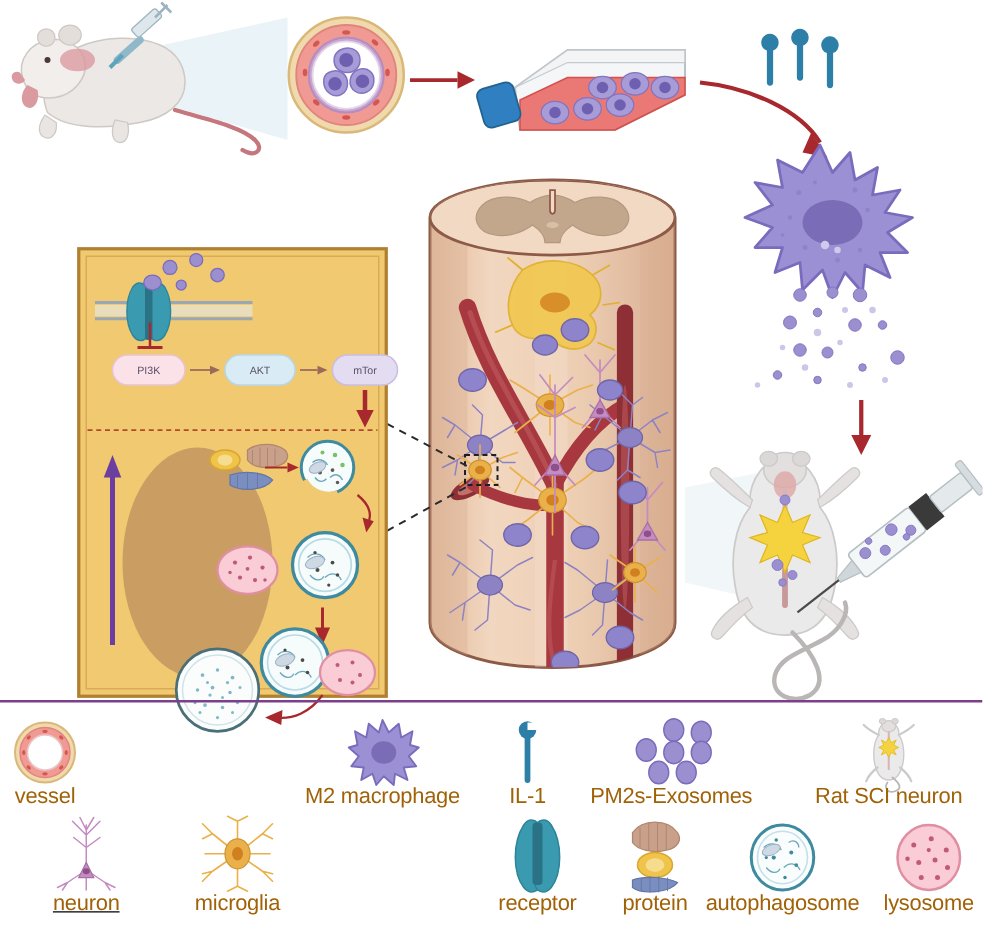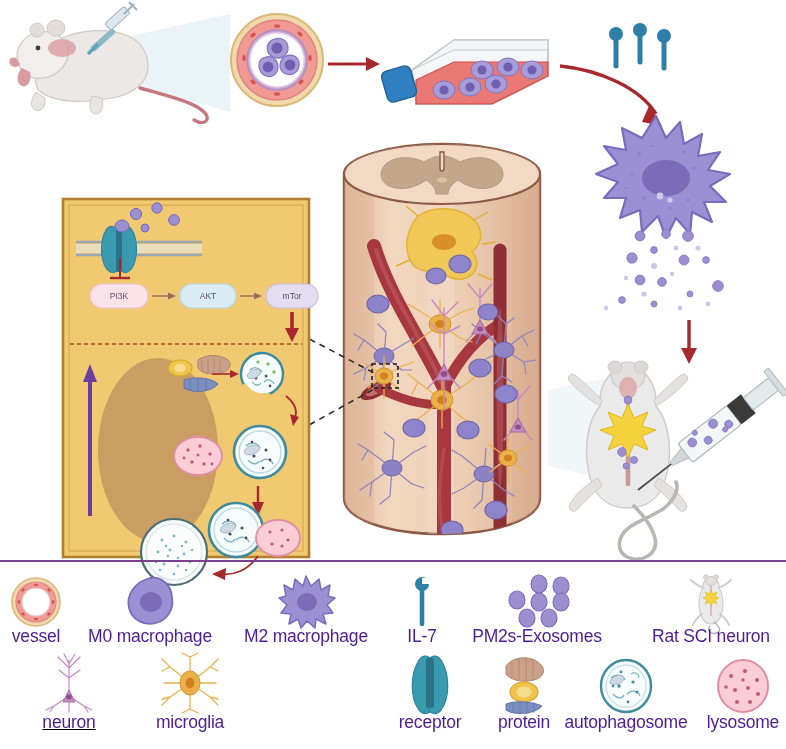--- a/index.html
+++ b/index.html
@@ -1,20 +1,20 @@
 <!DOCTYPE html>
 <html><head>
 <meta charset="utf-8">
 <style>
   html,body{margin:0;padding:0;background:#ffffff;}
   body{width:786px;height:749px;overflow:hidden;font-family:"Liberation Sans",sans-serif;}
   #root{position:relative;width:786px;height:527px;background:#fff;}
   .abs{position:absolute;}
   svg{display:block;overflow:visible;}
-  .legend-text{font-family:"Liberation Sans",sans-serif;font-size:17.5px;color:#4c1d95;
+  .legend-text{font-family:"Liberation Sans",sans-serif;font-size:17.5px;color:#a16207;
                text-align:center;line-height:1;white-space:nowrap;letter-spacing:-0.2px;}
   .legend-cell{position:absolute;display:flex;flex-direction:column;align-items:center;}
   .legend-icon{height:62px;display:flex;align-items:flex-end;justify-content:center;}
   .pathbox-text{font-family:"Liberation Sans",sans-serif;font-size:8.5px;fill:#5b5068;}
 </style>
 </head>
 <body>
 
 <div id="root">
 
@@ -602,29 +602,20 @@
           <ellipse cx="26" cy="43" rx="2.2" ry="1.3"></ellipse>
             <ellipse cx="13" cy="38" rx="2" ry="1.3" transform="rotate(40 13 38)"></ellipse>
           <ellipse cx="9" cy="26" rx="1.3" ry="2"></ellipse>
             <ellipse cx="13" cy="14" rx="2" ry="1.3" transform="rotate(-40 13 14)"></ellipse>
         </g>
       </svg>
     </div>
     <div class="legend-text">vessel</div>
   </div>
 
-  <div class="legend-cell" style="left:74px;top:566px;width:152px;">
-    <div class="legend-icon">
-      <svg width="56" height="54">
-        <path d="M28,4 C40,2 50,12 50,24 C52,34 46,46 34,49 C22,52 10,46 7,34 C4,22 12,8 28,4 Z" fill="#9b90d4" stroke="#7a6bbd" stroke-width="1.8"></path>
-        <ellipse cx="29" cy="28" rx="11" ry="10" fill="#7b6cb8"></ellipse>
-      </svg>
-    </div>
-    <div class="legend-text">M0 macrophage</div>
-  </div>
 
   <div class="legend-cell" style="left:230px;top:566px;width:152px;">
     <div class="legend-icon">
       <svg width="58" height="54">
         <path d="M29,2 L34,12 L42,5 L44,16 L53,11 L51,22 L58,24 L50,31 L56,39 L46,40 L49,50
                  L39,45 L38,54 L30,47 L24,54 L21,45 L12,50 L14,40 L4,39 L10,31 L2,24 L9,22
                  L7,11 L16,16 L18,5 L26,12 Z" fill="#9b90d4" stroke="#7a6bbd" stroke-width="1.5" stroke-linejoin="round"></path>
         <ellipse cx="30" cy="28" rx="10" ry="9" fill="#7b6cb8"></ellipse>
       </svg>
     </div>
@@ -632,21 +623,21 @@
   </div>
 
   <div class="legend-cell" style="left:386px;top:566px;width:72px;">
     <div class="legend-icon">
       <svg width="30" height="54">
         <line x1="15" y1="12" x2="15" y2="50" stroke="#2e7fa8" stroke-width="4.6" stroke-linecap="round"></line>
         <circle cx="15" cy="10" r="7" fill="#2e7fa8"></circle>
         <rect x="15" y="4" width="8" height="6" fill="#ffffff"></rect>
       </svg>
     </div>
-    <div class="legend-text">IL-7</div>
+    <div class="legend-text">IL-1</div>
   </div>
 
   <div class="legend-cell" style="left:460px;top:566px;width:154px;">
     <div class="legend-icon">
       <svg width="80" height="54">
         <g fill="#9b8fd0" stroke="#7a6bbd" stroke-width="1.1">
           <ellipse cx="42" cy="10" rx="8" ry="9"></ellipse>
             <ellipse cx="64" cy="12" rx="8" ry="9"></ellipse>
           <ellipse cx="20" cy="26" rx="8" ry="9"></ellipse>
             <ellipse cx="42" cy="28" rx="8" ry="9"></ellipse>

